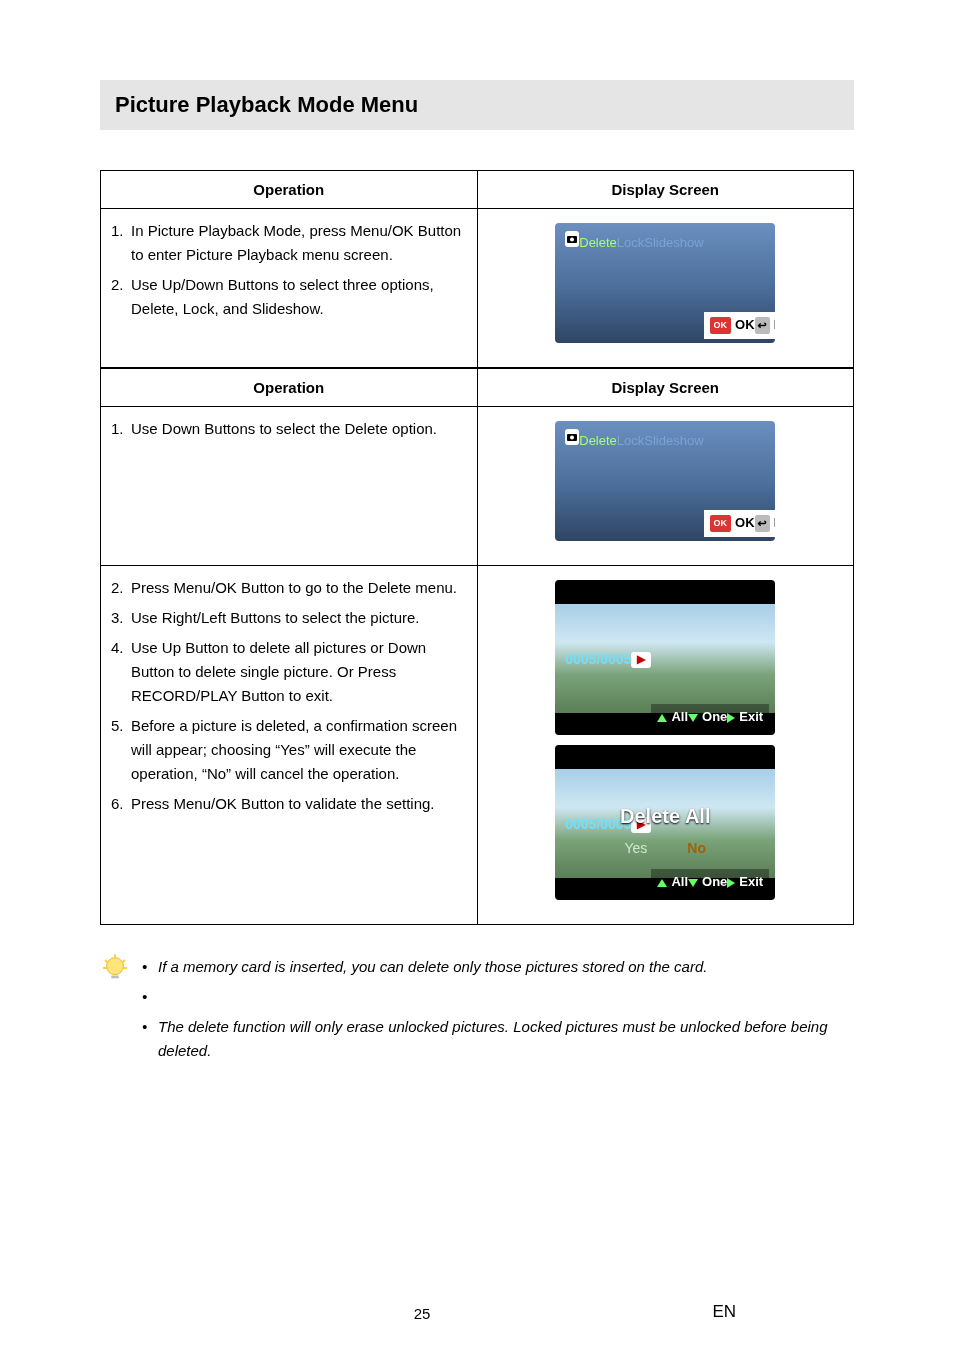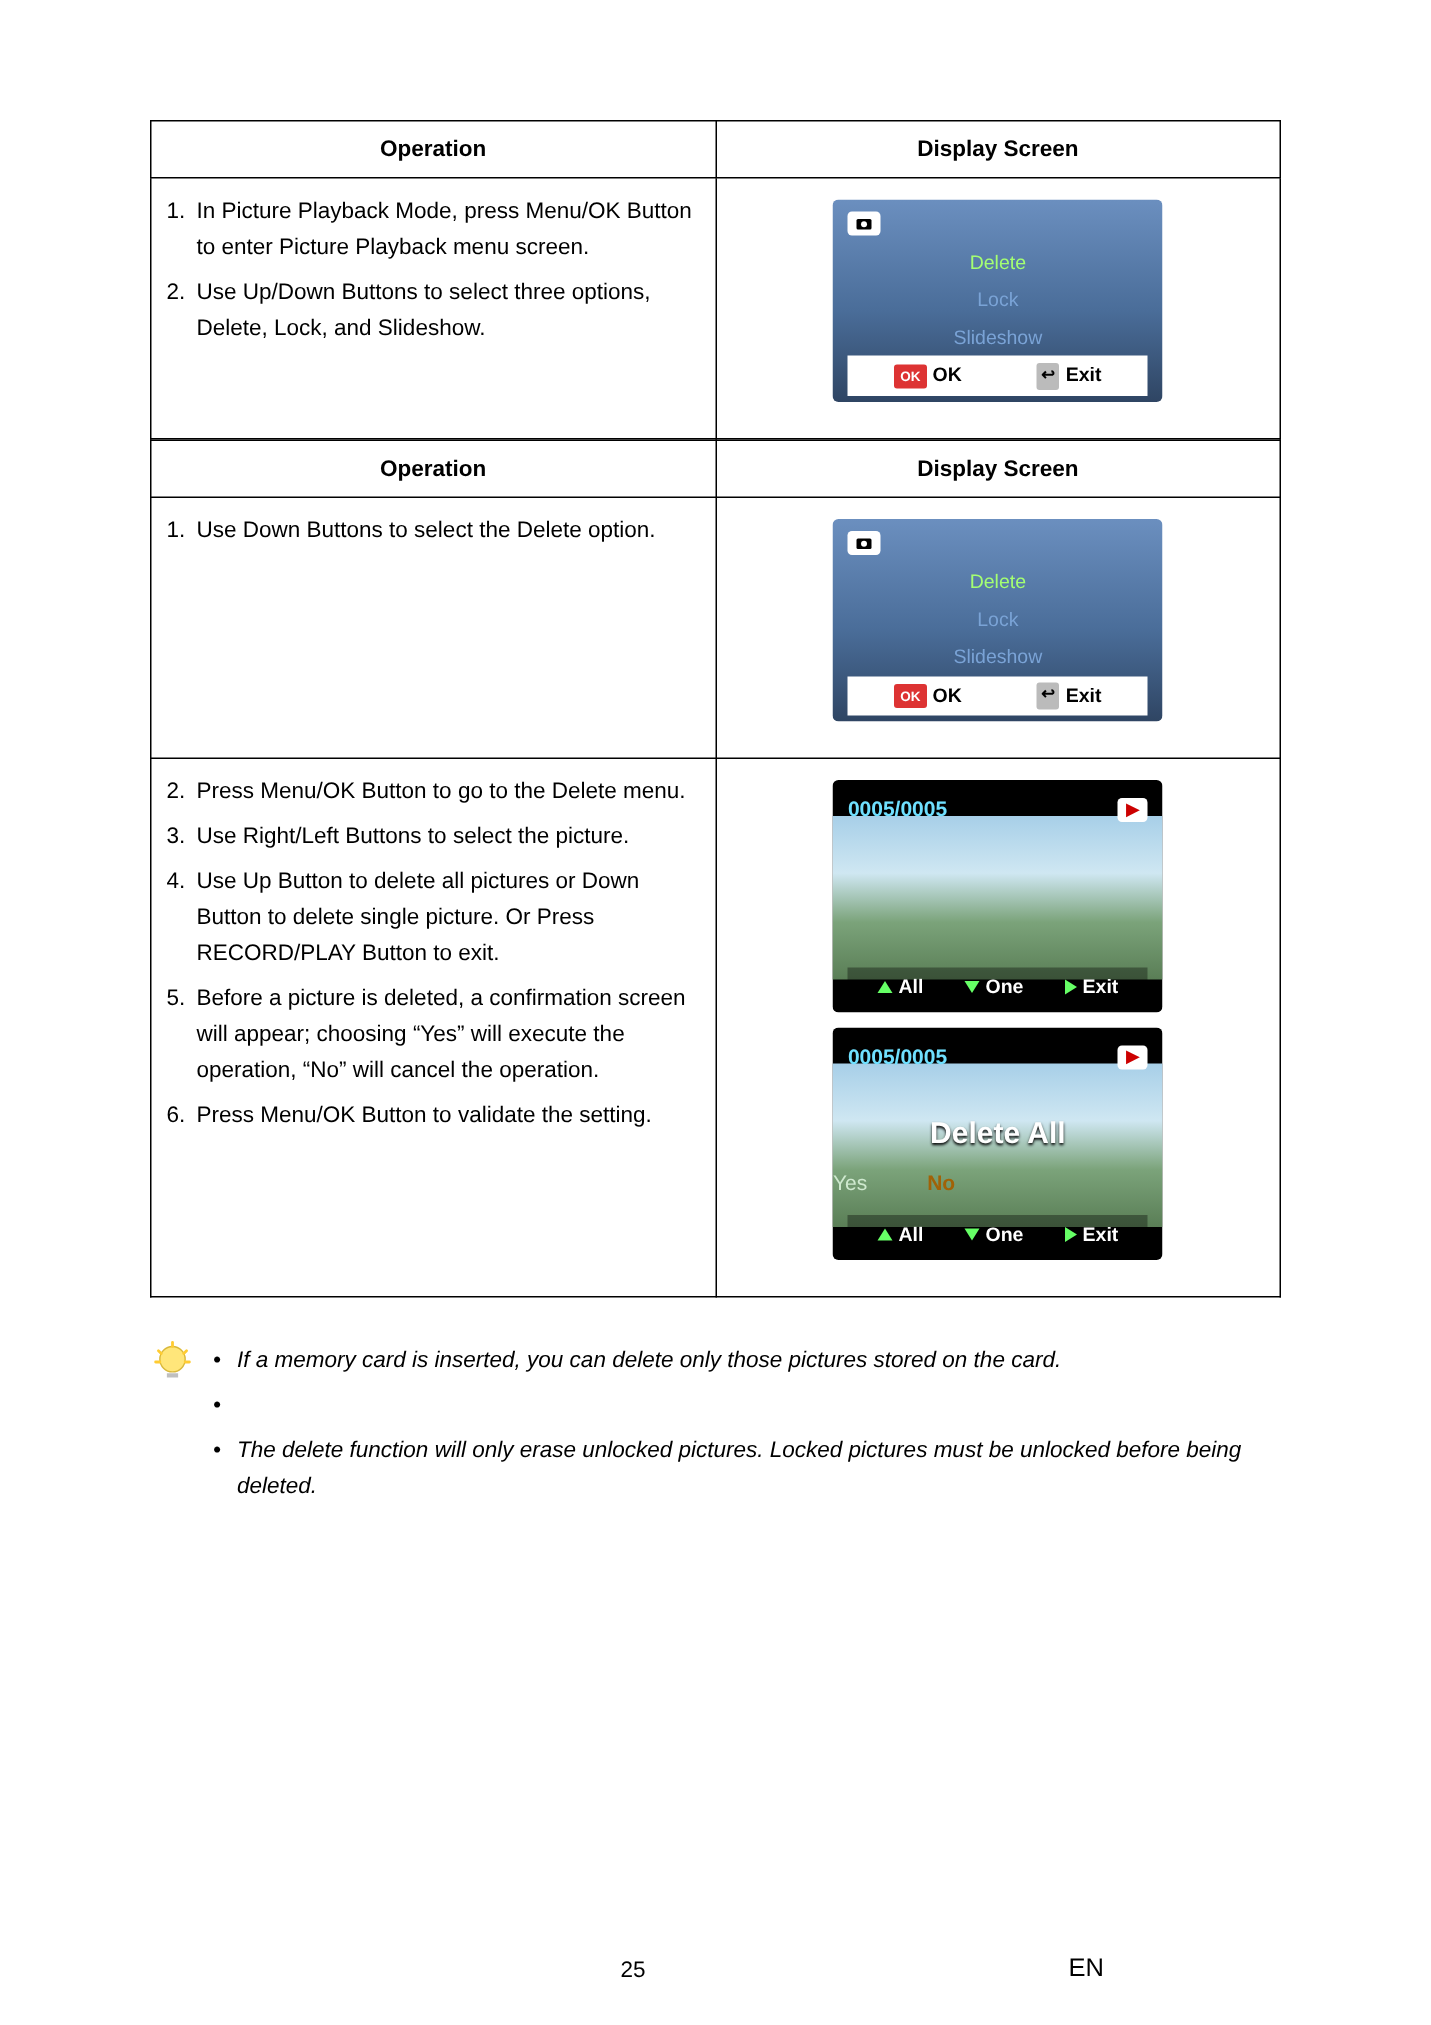--- a/index.html
+++ b/index.html
@@ -12,60 +12,63 @@
   table.layout th { text-align: center; font-weight: bold; padding: 10px 8px; font-size: 15px; }
   table.layout td { padding: 10px 10px 14px 10px; font-size: 15px; line-height: 1.6; }
   .op-col { width: 50%; }
   .ds-col { width: 50%; text-align: center; }
   .step { display: flex; margin-bottom: 6px; }
   .step .num { flex: 0 0 20px; }
   .step .txt { flex: 1; }
   .subheading { font-size: 17px; font-weight: bold; margin: 28px 0 14px 0; }
   .screen { width: 220px; margin: 4px auto 10px auto; border-radius: 4px; overflow: hidden; position: relative; font-size: 13px; color: #fff; }
   .screen .bgimg { position: absolute; inset: 0; background: linear-gradient(180deg,#6b8fbf 0%,#4a6d99 55%,#2f4563 100%); }
-  .screen .content { position: relative; padding: 8px 10px 4px 10px; min-height: 120px; display: flex; flex-direction: column; }
+  .screen .content { position: relative; padding: 8px 10px 4px 10px; min-height: 120px; display: flex; flex-direction: row; }
   .cam-icon { background:#fff; color:#000; border-radius:3px; width:22px; height:16px; display:flex; align-items:center; justify-content:center; font-size:12px; margin-bottom:6px;}
   .menu-item { margin: 2px 0; font-size: 13px; }
   .mi-highlight { color: #a4ff72; }
   .mi-dim { color: #7aa3d6; }
   .bottom-bar { background:#fff; color:#000; padding:3px 6px; display:flex; justify-content:space-around; font-weight:bold; font-size:13px; margin-top:auto; }
   .bb-pill { display:inline-flex; align-items:center; gap:4px; }
   .pill-ok { background:#d33; color:#fff; font-size:9px; padding:1px 4px; border-radius:2px; }
   .pill-icon { background:#bbb; color:#000; font-size:11px; padding:0px 3px; border-radius:2px; }
   .top-row { display:flex; justify-content:space-between; align-items:center; }
   .counter { color:#6fe0ff; font-weight:bold; font-size:14px; }
   .play-icon { background:#fff; color:#c00; border-radius:3px; width:20px; height:16px; display:flex; align-items:center; justify-content:center; font-size:12px;}
   .photo-bg { position:absolute; top:24px; left:0; right:0; bottom:22px; background:linear-gradient(180deg,#a7cfe8 0%,#cfe7f2 35%,#7ba37a 65%,#5a7e56 100%); }
   .screen-photo .content { min-height: 155px; }
   .screen-photo .bottom-bar { background:rgba(0,0,0,0.35); color:#fff; }
   .tri { display:inline-block; width:0;height:0; }
   .tri-up { border-left:5px solid transparent;border-right:5px solid transparent;border-bottom:8px solid #6f6; }
   .tri-dn { border-left:5px solid transparent;border-right:5px solid transparent;border-top:8px solid #6f6; }
   .tri-rt { border-top:5px solid transparent;border-bottom:5px solid transparent;border-left:8px solid #6f6; }
   .bb-group { display:flex; align-items:center; gap:4px; font-size:13px; font-weight:bold; }
   .center-text { position:absolute; top:55px; left:0; right:0; text-align:center; font-size:20px; font-weight:bold; color:#fff; text-shadow:0 1px 2px #000;}
-  .yesno { position:absolute; top:92px; left:0; right:0; display:flex; gap:40px; font-size:14px;}
+  .yesno { position:absolute; top:92px; left:0; right:0; display:flex; justify-content:center; gap:40px; font-size:14px;}
   .yesno .yes{ color:#cfe9cf;}
   .yesno .no{ color:#a16207;font-weight:bold; }
   .note-block { margin-top: 30px; display:flex; }
   .note-icon { width:36px; flex:0 0 36px; margin-top:-2px;}
   .note-icon svg { width:30px; height:30px; }
   .note-body { flex:1; padding-left:6px; }
   .note-body h3 { font-style: italic; font-weight: bold; font-size: 16px; margin-bottom:8px; }
   .note-body ul { list-style: none; padding-left: 0; font-style: italic; font-size:15px; line-height:1.6; }
   .note-body li { display:flex; margin-bottom:6px; }
   .note-body li .bullet { flex:0 0 16px; }
   .footer { position: fixed; bottom: 28px; left:0; right:0; width:844px; font-size:15px;}
   .footer .pg { text-align:center; }
   .footer .lang { position:absolute; right:108px; bottom:0; font-size:17px; }
 </style>
 </head>
 <body>
 
 <div class="page">
+  <div class="title-band">
+    <h1>Picture Playback Mode Menu</h1>
+  </div>
 
   <table class="layout">
     <tbody>
         <tr>
       <th class="op-col">Operation</th>
       <th class="ds-col">Display Screen</th>
     </tr>
     <tr>
       <td class="op-col">
         <div class="step">

